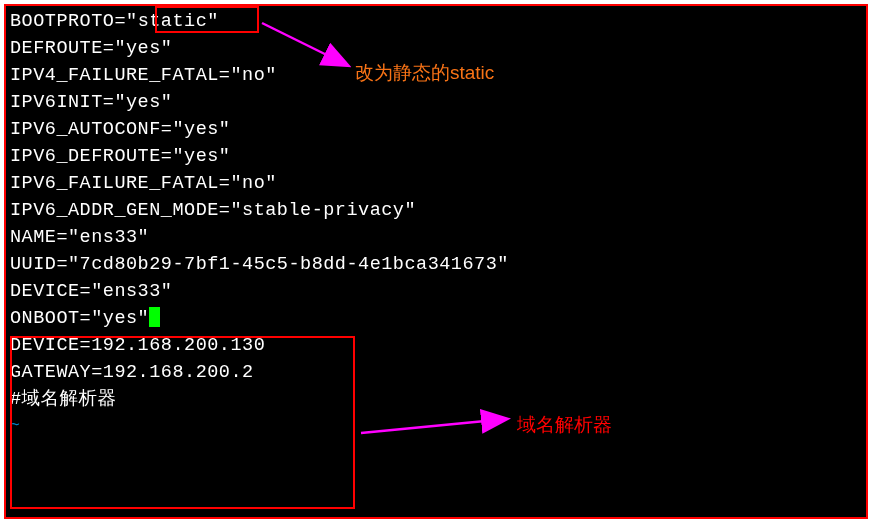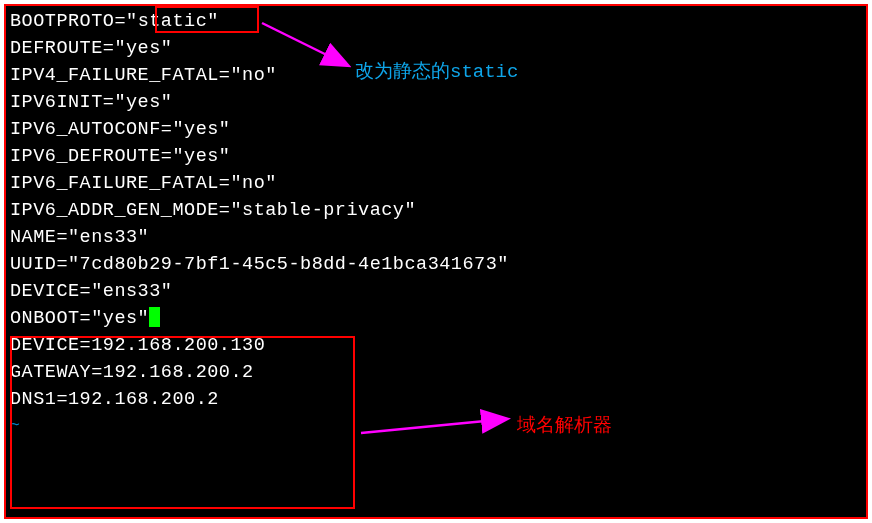--- a/index.html
+++ b/index.html
@@ -55,22 +55,22 @@
       width: 11px;
       height: 20px;
       background: #00ff00;
       vertical-align: middle;
       margin-bottom: 2px;
     }
     .annotation1 {
       position: absolute;
       top: 53px;
       left: 349px;
-      color: #0ea5e9;
-      font-family: Liberation Mono, monospace;
+      color: #f97316;
+      font-family: Liberation Sans, sans-serif;
       font-size: 19px;
       letter-spacing: 0;
     }
     .annotation2 {
       position: absolute;
       top: 405px;
       left: 511px;
       color: #ff0000;
       font-family: "Microsoft YaHei", sans-serif;
       font-size: 19px;
@@ -103,21 +103,21 @@
   <div class="line">IPV6_AUTOCONF="yes"</div>
   <div class="line">IPV6_DEFROUTE="yes"</div>
   <div class="line">IPV6_FAILURE_FATAL="no"</div>
   <div class="line">IPV6_ADDR_GEN_MODE="stable-privacy"</div>
   <div class="line">NAME="ens33"</div>
   <div class="line">UUID="7cd80b29-7bf1-45c5-b8dd-4e1bca341673"</div>
   <div class="line">DEVICE="ens33"</div>
   <div class="line"><span>ONBOOT="yes"</span><span class="cursor"></span></div>
   <div class="line">DEVICE=192.168.200.130</div>
   <div class="line">GATEWAY=192.168.200.2</div>
-  <div class="line">DNS1=192.168.200.2</div>
+  <div class="line">#域名解析器</div>
   <div class="line tilde" style="font-style:italic;font-size:16px;">~</div>
 
   <div class="box-red-small"></div>
   <div class="box-red-large"></div>
 
   <div class="annotation1">改为静态的static</div>
   <div class="annotation2">域名解析器</div>
 
   <svg class="arrow1" width="100" height="55">
     <defs>

